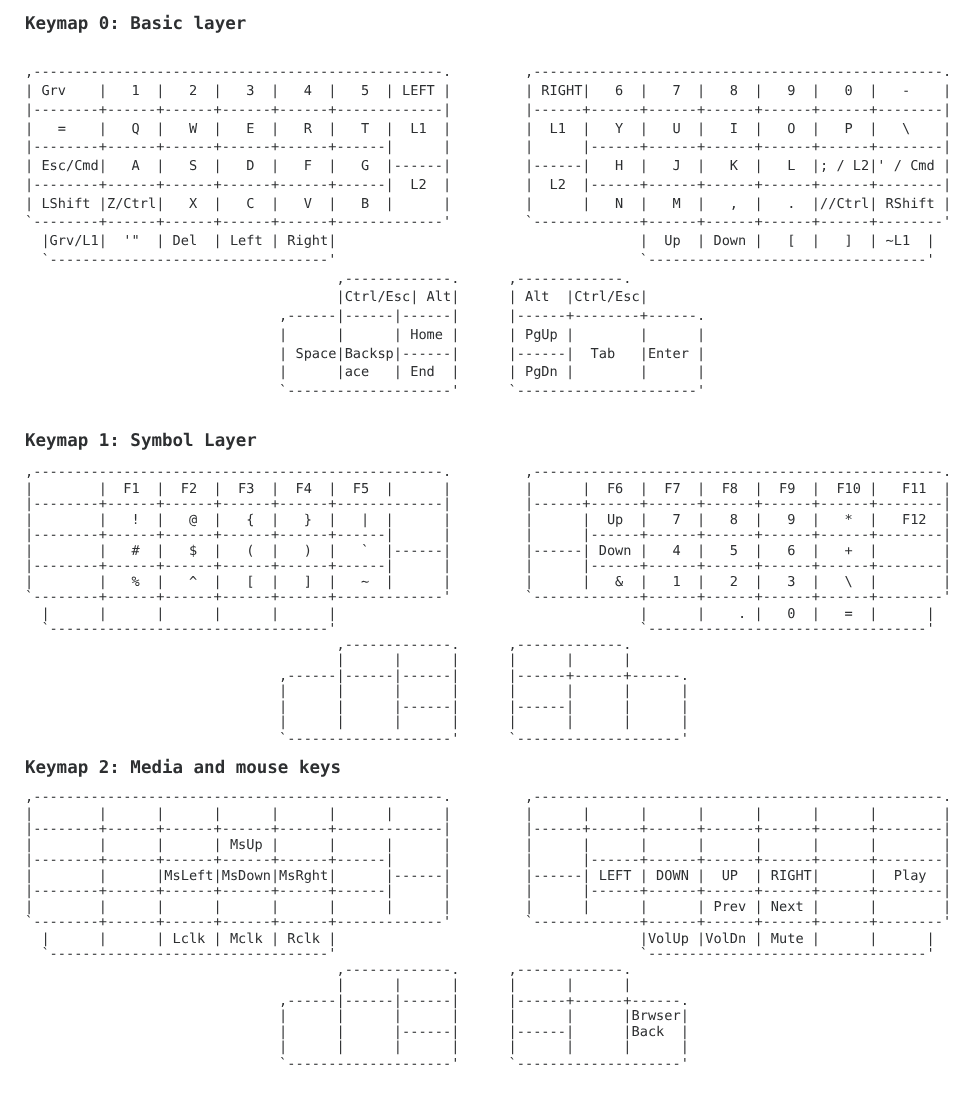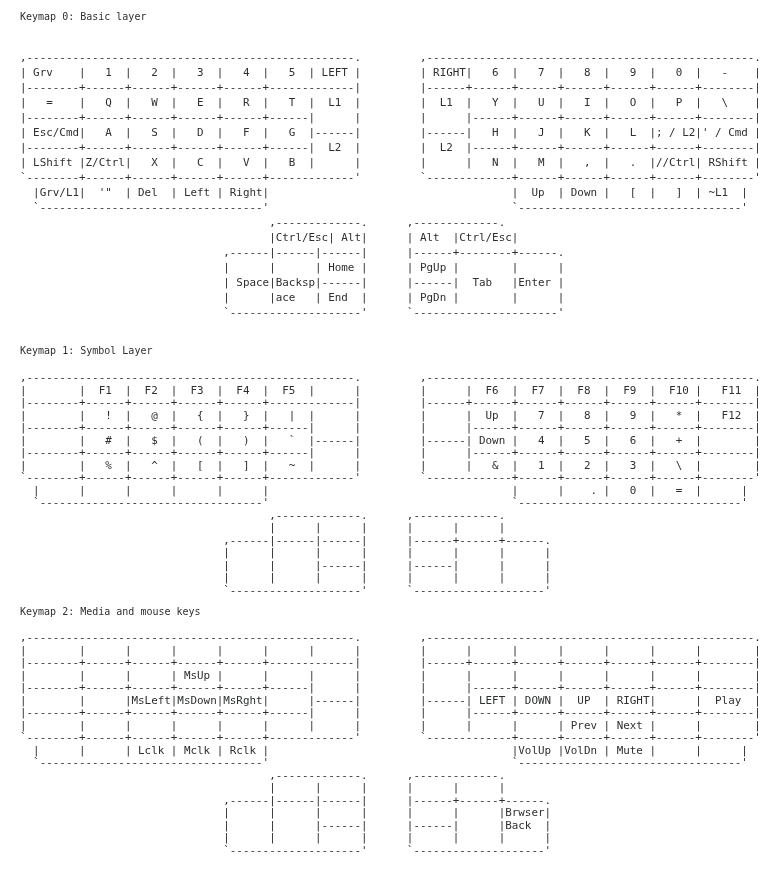--- a/index.html
+++ b/index.html
@@ -13,22 +13,22 @@
     height: 883px;
     background: #ffffff;
     overflow: hidden;
     font-family: "DejaVu Sans Mono", monospace;
     color: #2d2f31;
   }
   .km-title {
     position: absolute;
     left: 20px;
     font-family: "DejaVu Sans Mono", monospace;
-    font-size: 10px;
-    font-weight: normal;
+    font-size: 14px;
+    font-weight: bold;
     color: #2d2f31;
     white-space: pre;
   }
   pre.art {
     position: absolute;
     left: 20px;
     margin: 0;
     padding: 0;
     font-family: "DejaVu Sans Mono", monospace;
     font-size: 10.9px;

